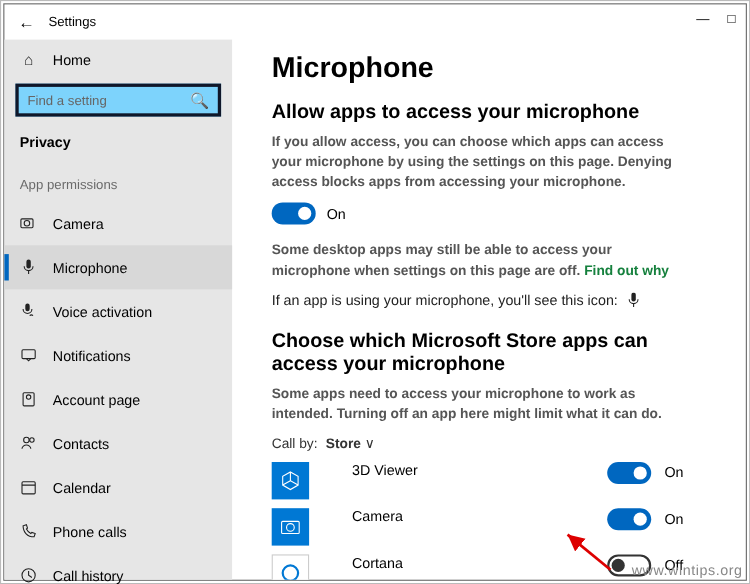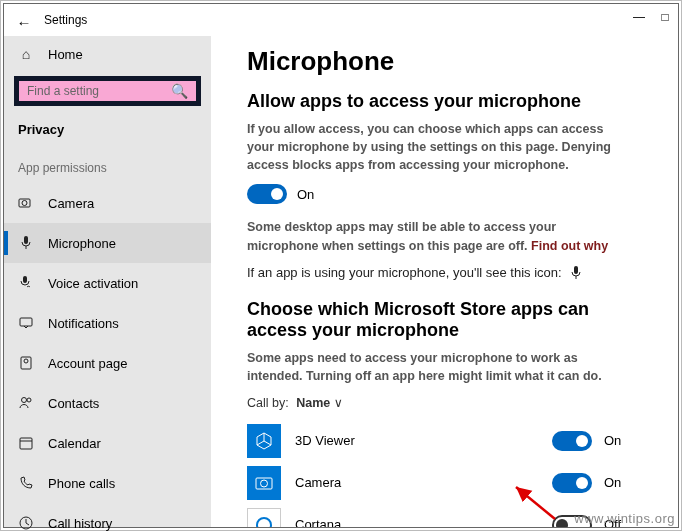--- a/index.html
+++ b/index.html
@@ -6,45 +6,45 @@
   html, body { width: 682px; height: 531px; overflow: hidden; font-family: "Segoe UI", Arial, sans-serif; background: #fff; }
   .frame { width: 676px; height: 525px; border: 1px solid #666; margin: 2px; position: relative; background: #fff; }
   .titlebar { height: 32px; display: flex; align-items: center; padding: 0 8px; }
   .titlebar .back { width: 24px; text-align: center; font-size: 15px; }
   .titlebar .ttl { font-size: 12px; margin-left: 8px; text-align: center; }
   .wincontrols { position: absolute; top: 0; right: 0; display: flex; }
   .winbtn { width: 26px; height: 26px; display: flex; align-items: center; justify-content: center; font-size: 12px; }
   .body { display: flex; position: absolute; top: 32px; left: 0; right: 0; bottom: 0; }
   .sidebar { width: 207px; background: #e6e6e6; height: 100%; padding: 0; }
   .home { display: flex; align-items: center; height: 36px; padding: 0 14px; font-size: 13px; gap: 14px; }
-  .search { margin: 4px 10px 10px 10px; height: 30px; border: 5px solid #0f172a; background: #f9a8d4; display: flex; align-items: center; padding: 0 8px; gap: 36px; }
+  .search { margin: 4px 10px 10px 10px; height: 30px; border: 3px solid #0f172a; background: #7dd3fc; display: flex; align-items: center; padding: 0 8px; gap: 36px; }
   .search span:first-child { flex: 1; color: #666; font-size: 12px; }
   .cat { padding: 6px 14px; font-size: 13px; font-weight: 600; }
   .sect { padding: 18px 14px 8px 14px; font-size: 12px; color: #6a6a6a; }
   .navitem { position: relative; display: flex; align-items: center; height: 40px; padding: 0 14px; font-size: 13px; gap: 14px; }
   .navitem.active::before { content: ""; position: absolute; left: 0; top: 8px; bottom: 8px; width: 4px; background: #0067c0; }
   .navitem.active { background: #d8d8d8; }
   .ico { width: 16px; height: 16px; display: inline-flex; align-items: center; justify-content: center; font-size: 14px; color: #222; }
   .content { flex: 1; padding: 10px 36px 0 36px; overflow: hidden; }
   h1 { font-size: 26px; font-weight: 600; margin-bottom: 14px; }
   h2 { font-size: 18px; font-weight: 600; margin-bottom: 8px; }
   .desc { font-size: 12.5px; color: #555; line-height: 1.45; margin-bottom: 10px; max-width: 370px; font-weight: bold; }
   .toggle-row { display: flex; align-items: center; gap: 10px; margin-bottom: 14px; }
   .toggle { width: 40px; height: 20px; border-radius: 10px; position: relative; }
   .toggle.on { background: #0067c0; }
   .toggle.off { background: #fff; border: 2px solid #333; }
   .toggle .knob { position: absolute; width: 12px; height: 12px; border-radius: 50%; top: 4px; }
   .toggle.on .knob { background: #fff; right: 4px; }
   .toggle.off .knob { background: #333; left: 2px; top: 2px; }
   .tlabel { font-size: 13px; }
-  .link { color: #7f1d1d; cursor: pointer; }
+  .link { color: #15803d; cursor: pointer; }
   .note { font-size: 13px; color: #222; margin-bottom: 14px; display: flex; align-items: center; gap: 6px; }
   .sortrow { font-size: 12.5px; color: #333; margin: 8px 0 10px 0; }
   .sortrow .v { font-weight: 600; margin-left: 4px; }
-  .applist .app { display: flex; align-items: center; height: 42px; }
+  .applist .app { display: flex; align-items: flex-start; height: 42px; gap: 25px; }
   .appicon { width: 34px; height: 34px; background: #0078d4; display: flex; align-items: center; justify-content: center; color: #fff; font-size: 16px; margin-right: 14px; }
   .appicon.cortana { background: #fff; border: 1px solid #ccc; }
   .appname { flex: 1; font-size: 13px; }
   .apptoggle { display: flex; align-items: center; gap: 12px; width: 90px; justify-content: flex-start; }
   .arrow { position: absolute; right: 118px; bottom: 2px; pointer-events: none; }
   .arrow svg { overflow: visible; }
   .watermark { position: absolute; right: 6px; bottom: 4px; font-size: 13px; color: #888; letter-spacing: 0.5px; }
   .outer { width:682px; height:531px; border:1px solid #bbb; position:relative; }
 </style>
 </head>
@@ -187,21 +187,21 @@
                 <line x1="6" y1="10" x2="6" y2="13" stroke="#222" stroke-width="1"></line>
               </svg>
         </span>
       </div>
 
       <h2 style="margin-top:18px">Choose which Microsoft Store apps can access your microphone</h2>
       <div class="desc">Some apps need to access your microphone to work as intended. Turning off an app here might limit what it can do.</div>
 
       <div class="sortrow">
         <span>Call by:</span>
-        <span class="v">Name</span>
+        <span class="v">Store</span>
         <span> ∨</span>
       </div>
 
       <div class="applist">
         <div class="app">
           <div class="appicon">
             <svg width="20" height="20" viewBox="0 0 20 20">
                   <path d="M10 2l7 4v8l-7 4-7-4V6z M10 2v8l7 4 M10 10l-7 4" fill="none" stroke="#fff" stroke-width="1"></path>
                 </svg>
           </div>

